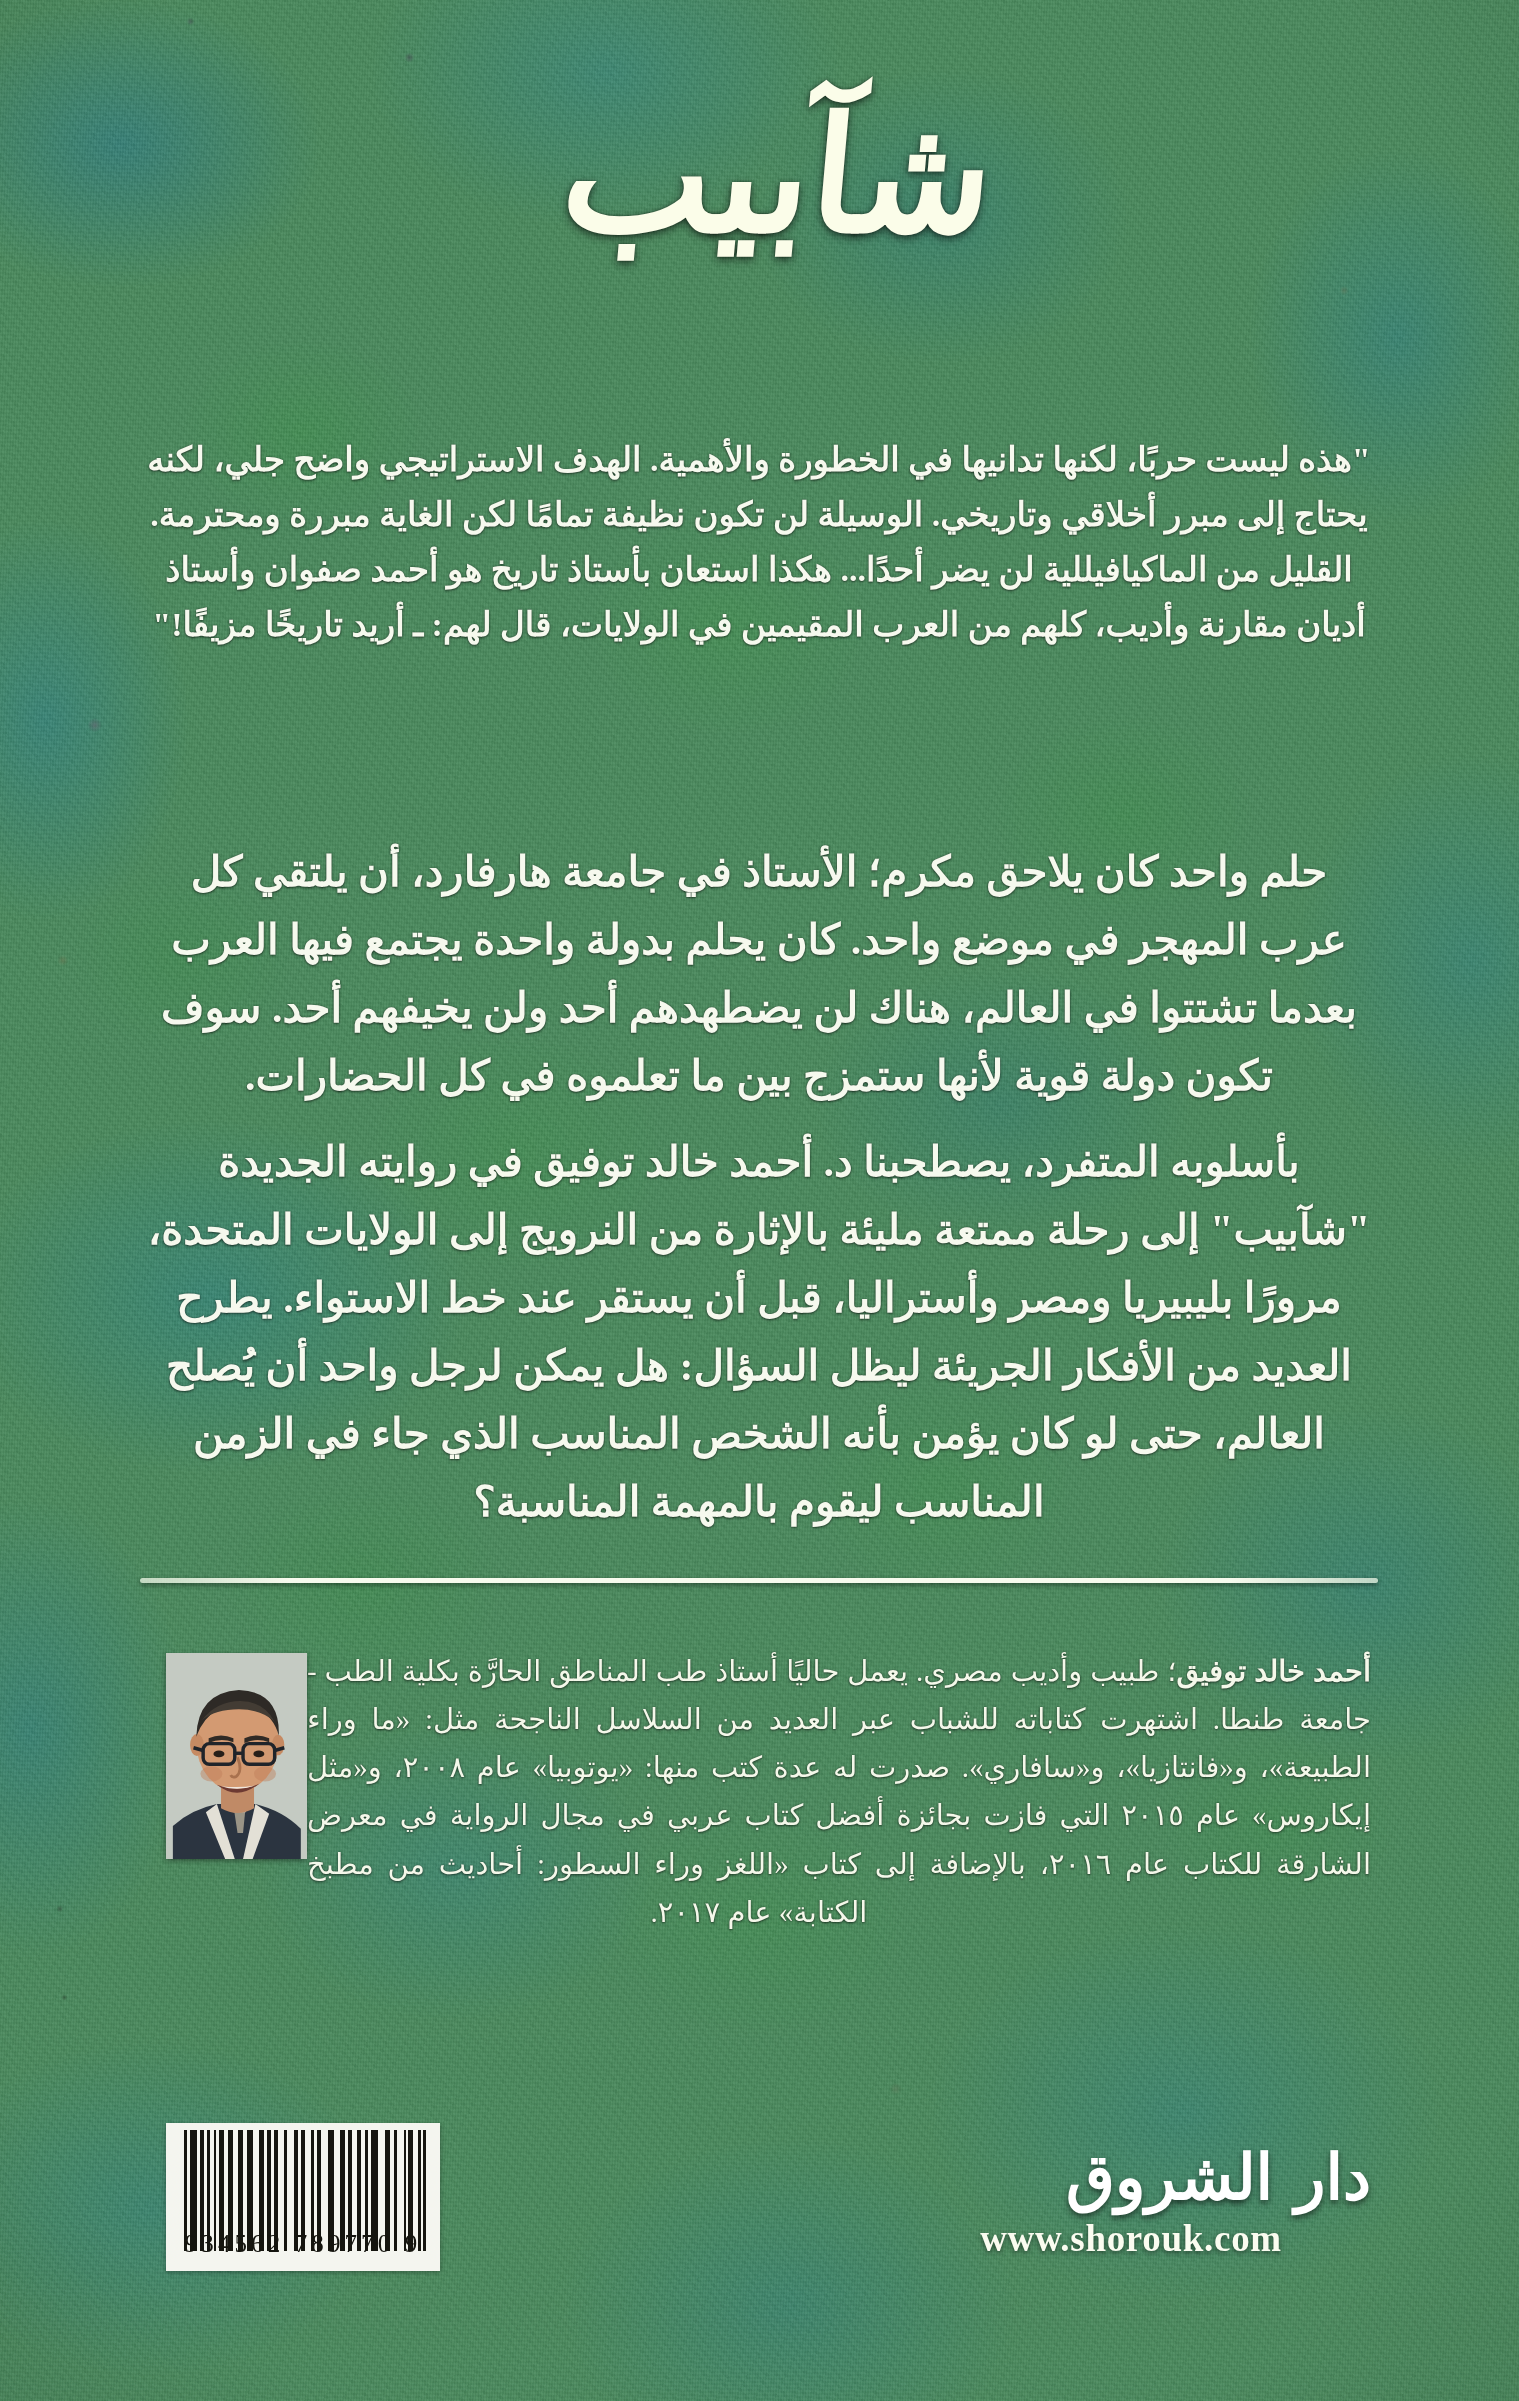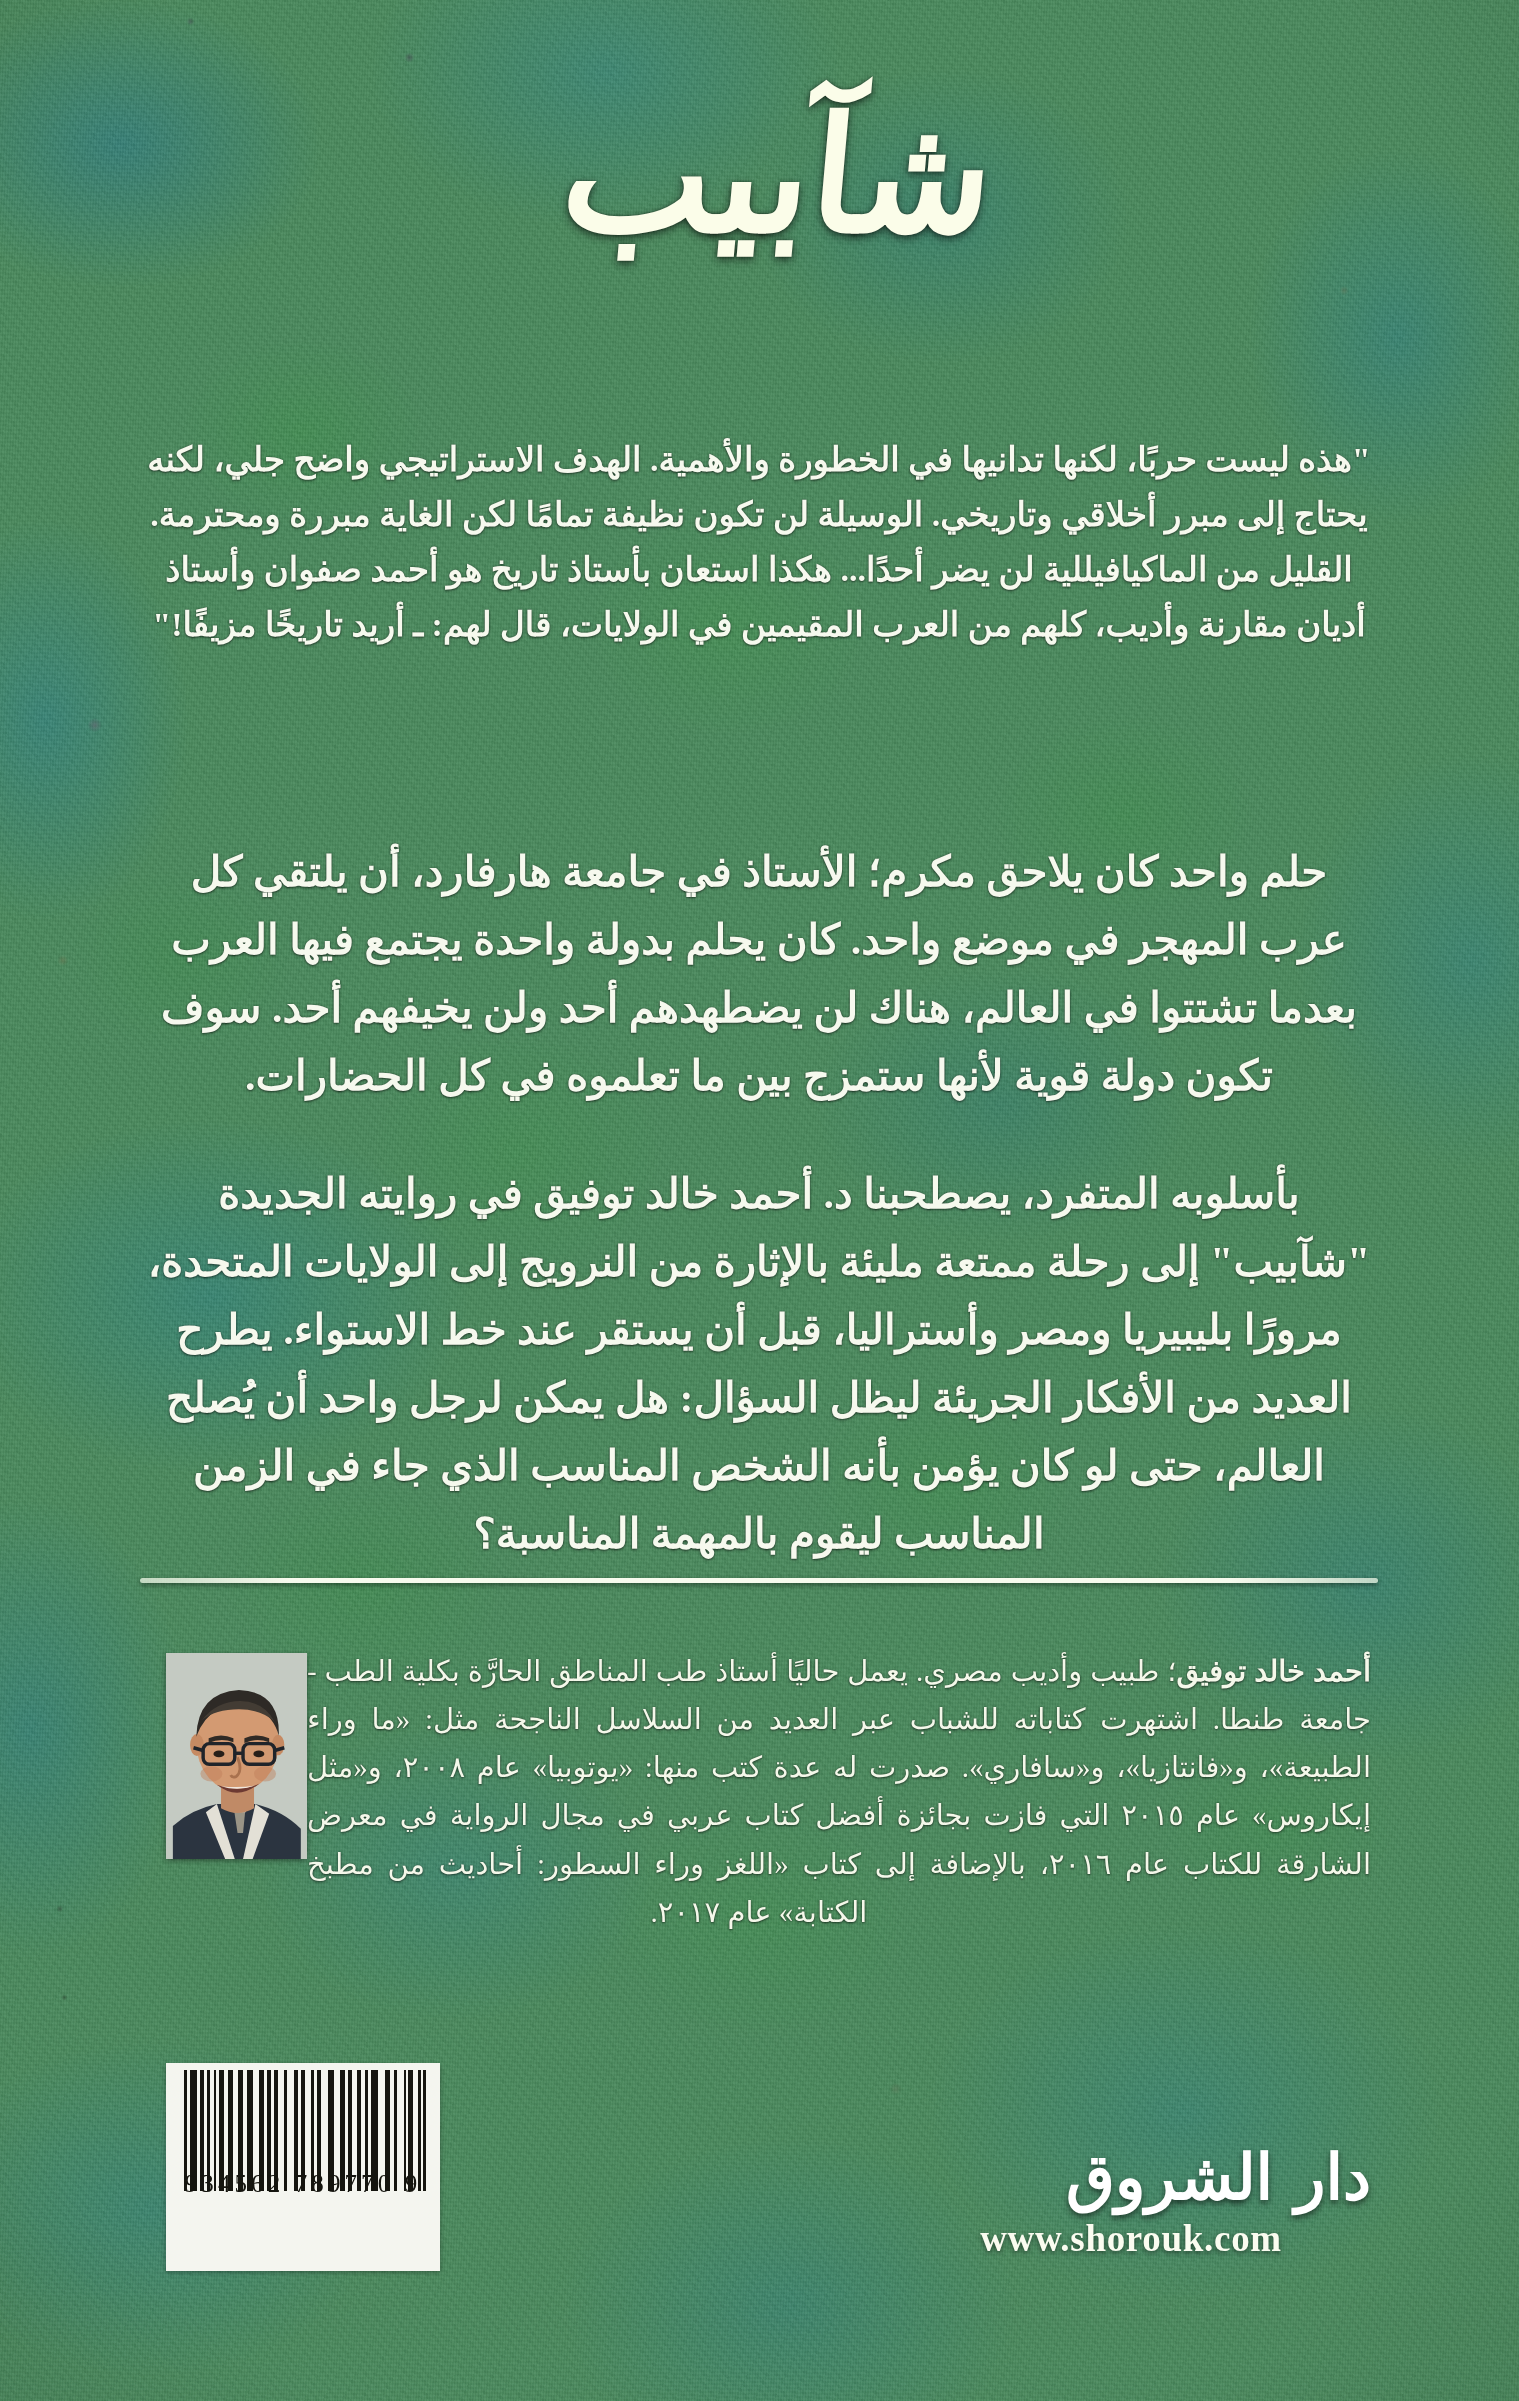--- a/index.html
+++ b/index.html
@@ -124,21 +124,21 @@
     position: absolute;
     right: 148px;
     left: 148px;
     text-align: center;
     font-size: 42px;
     line-height: 1.62;
     font-weight: 700;
     color: #f6f9ee;
   }
   .para-1 { top: 838px; }
-  .para-2 { top: 1160px; }
+  .para-2 { top: 1128px; }
 
   
   .divider {
     position: absolute;
     top: 1578px;
     right: 141px;
     left: 141px;
     height: 4.8px;
     background: linear-gradient(90deg, rgba(245,250,235,.70), #f7fbee 12%, #f7fbee 88%, rgba(245,250,235,.70));
     border-radius: 2.7px;
@@ -172,21 +172,21 @@
     shape-outside: margin-box;
   }
   .photo svg { display: block; width: 100%; height: 100%; }
 
   
   .barcode {
     position: absolute;
     left: 167px;
     bottom: 130px;
     width: 274px;
-    height: 208px;
+    height: 148px;
     background: #f4f5ef;
     padding: 6.9px 8.2px 2.7px;
     box-sizing: border-box;
     box-shadow: 0 2.1px 4.8px rgba(0,0,0,.35);
     text-shadow: none;
   }
   .bars {
     height: 121px;
     width: 100%;
     background-repeat: no-repeat;

